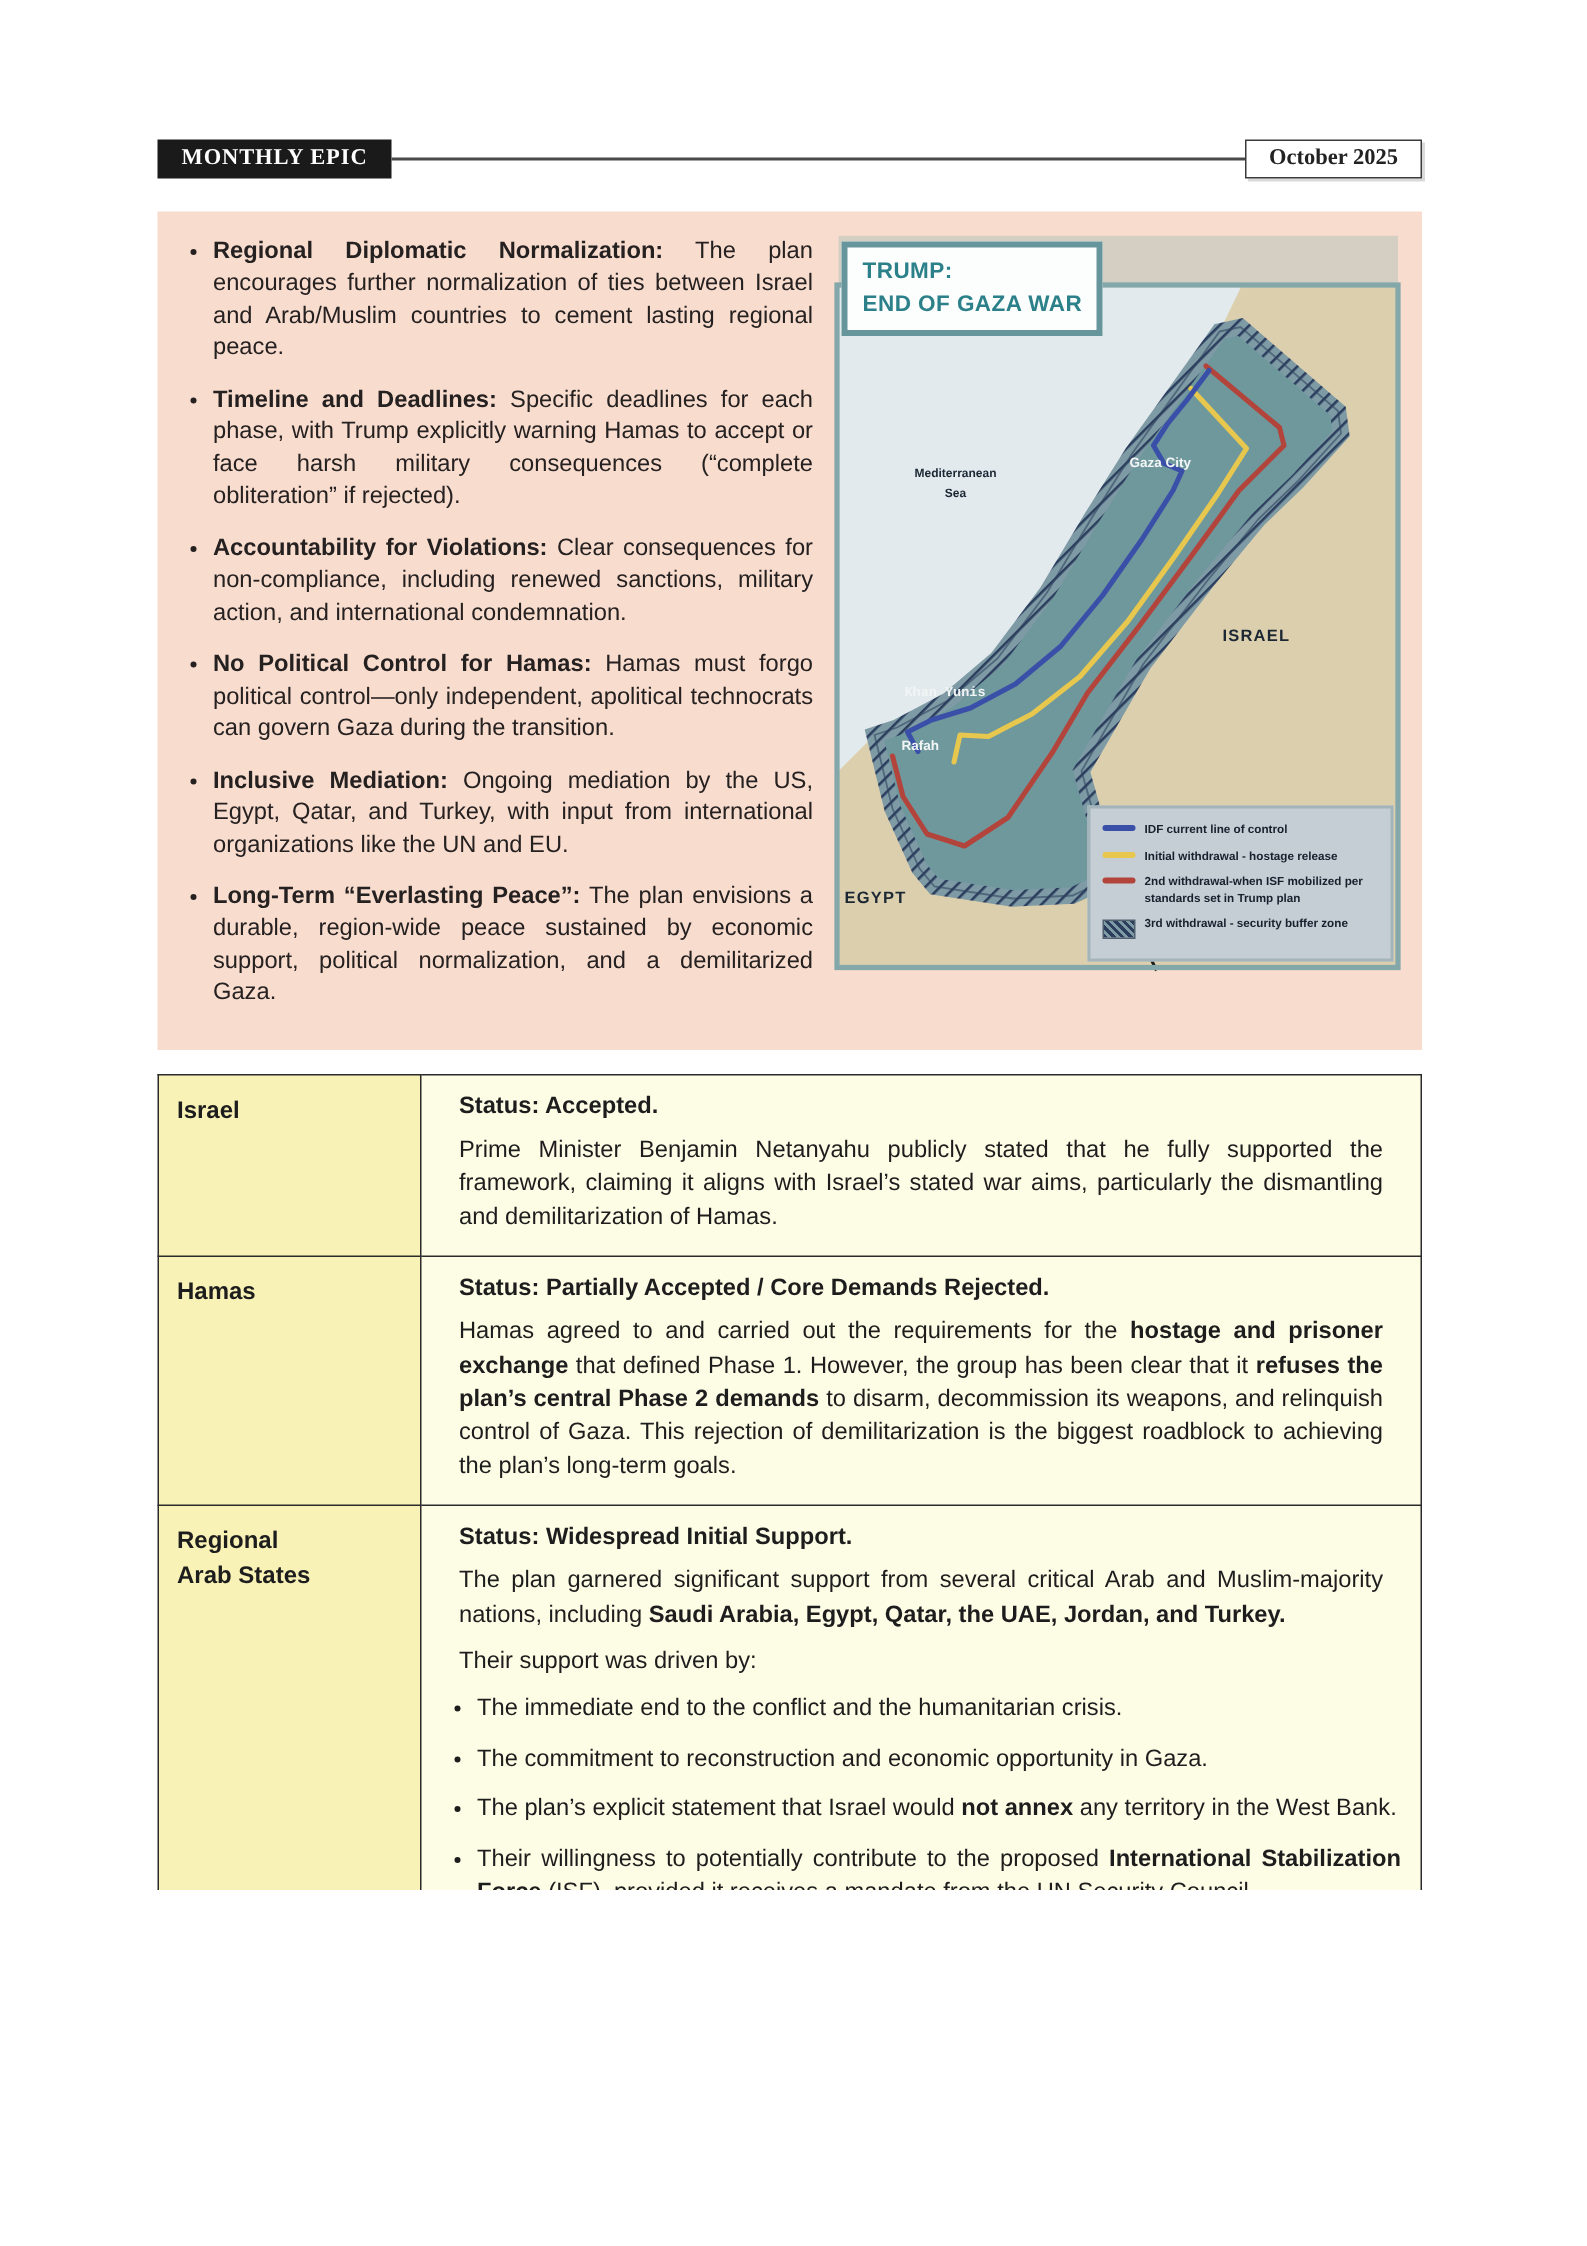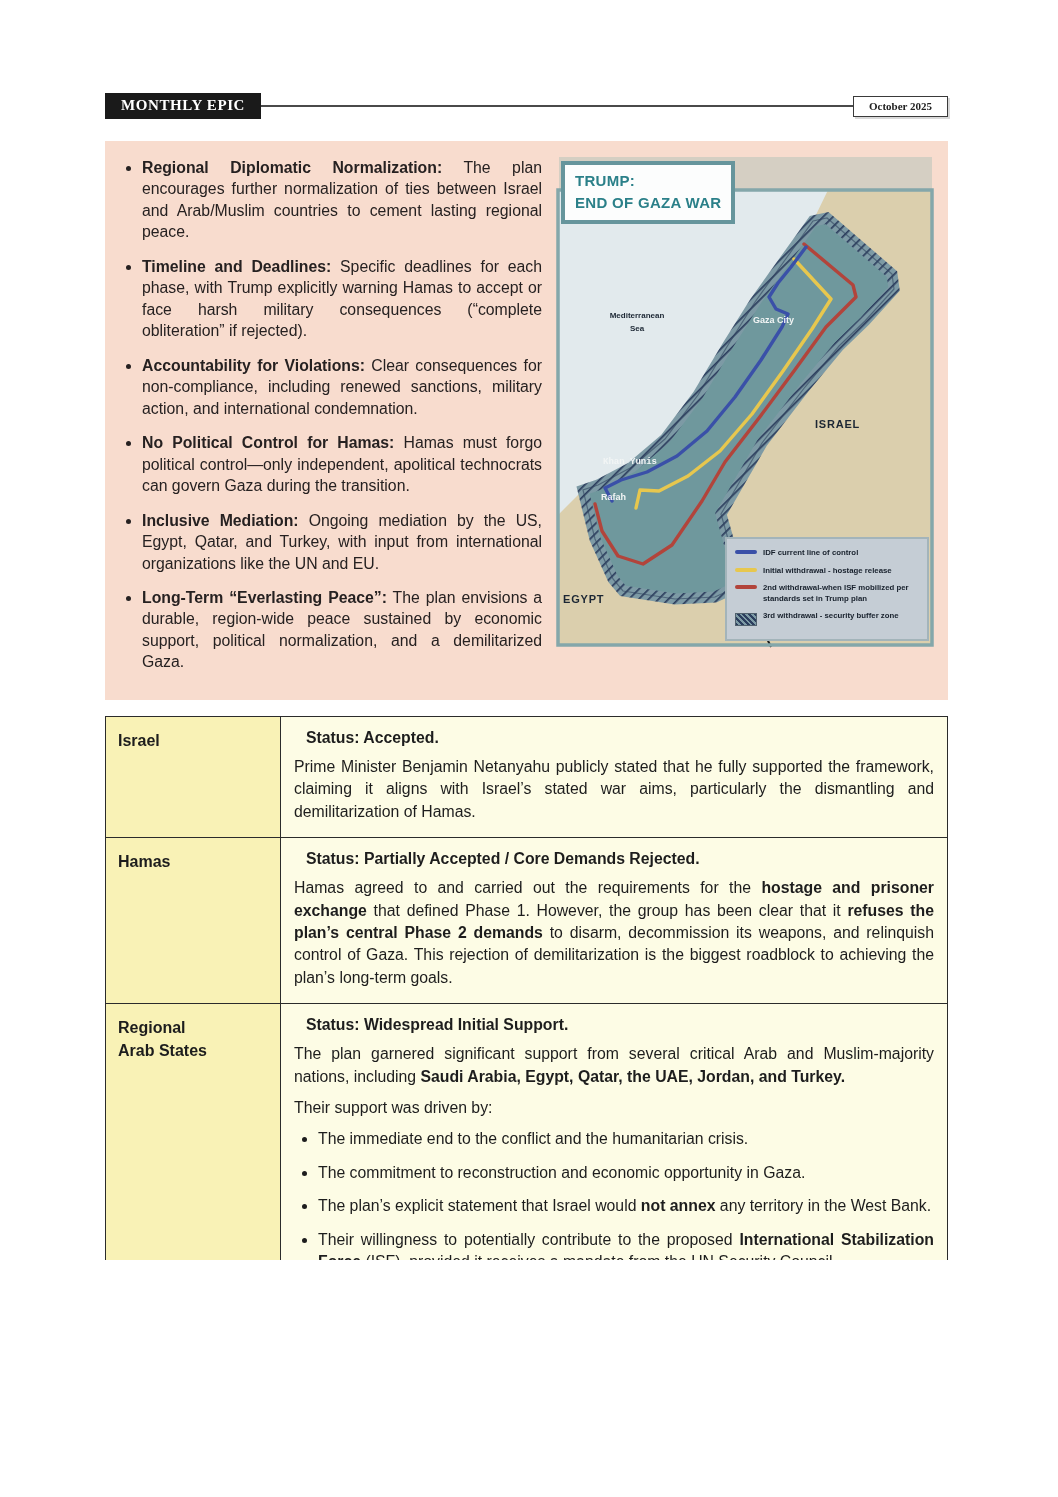--- a/index.html
+++ b/index.html
@@ -6,39 +6,39 @@
   .page{position:relative;width:1058px;height:1260px;background:#fff;box-sizing:border-box;
         padding:93px 110px 0 105px;font-family:"Liberation Sans",sans-serif;color:#222;overflow:hidden;}
   .seg-b{font-weight:bold;}
 
   
   .hdr{display:flex;align-items:center;height:26px;}
   .hdr-brand{background:var(--header_box_bg,#1a1a1a);color:#fff;font-family:"Liberation Serif",serif;
              font-weight:bold;font-size:15px;letter-spacing:.6px;padding:4px 16px 5px;}
   .hdr-line{flex:1;border-top:2px solid #4a4a4a;height:0;}
   .hdr-date{border:1.5px solid #3a3a3a;box-shadow:2px 2px 0 rgba(0,0,0,.15);background:#fff;
-            font-family:"Liberation Serif",serif;font-weight:bold;font-size:11px;padding:3px 15px 4px;}
+            font-family:"Liberation Serif",serif;font-weight:bold;font-size:15px;padding:3px 15px 4px;}
 
   
   .features{margin-top:22px;background:var(--pink_bg,#f8dcce);padding:16px 13px 14px 14px;
             display:flex;gap:13px;}
   .feature-col{flex:1;min-width:0;}
   .feature-col ul{margin:0;padding-left:23px;}
   .feature-col li{margin-bottom:13px;text-align:justify;font-size:15.8px;line-height:1.36;color:#262121;}
   .feature-col li::marker{color:#262121;}
 
   
   .map{position:relative;width:380px;height:492px;flex:none;}
   .map svg{position:absolute;left:0;top:0;}
   .map-title{position:absolute;left:6px;top:4px;background:#fcfdfd;border:4px solid #66959c;
              padding:5px 10px 6px;color:var(--map_title_teal,#2b8089);font-weight:800;
              font-size:15px;line-height:1.45;letter-spacing:.3px;}
   .place{position:absolute;font-weight:bold;color:#1c2734;white-space:pre-line;}
   .pl-sea{left:34px;top:153px;width:96px;text-align:center;font-size:8px;line-height:1.6;}
-  .pl-gaza{left:198px;top:158px;font-size:9px;color:#f2f5f5;}
+  .pl-gaza{left:198px;top:146px;font-size:9px;color:#f2f5f5;}
   .pl-khan{left:48px;top:300px;font-size:9px;color:#f2f5f5;font-family:Liberation Mono, monospace;}
   .pl-rafah{left:46px;top:335px;font-size:9px;color:#f2f5f5;}
   .pl-israel{left:260px;top:261px;font-size:11px;letter-spacing:.8px;}
   .pl-egypt{left:8px;top:436px;font-size:11px;letter-spacing:.8px;}
   .legend{position:absolute;left:170px;top:380px;width:204px;height:104px;box-sizing:border-box;
           background:var(--legend_bg,#c5cdd5);border:2px solid #a3b4ba;padding:9px 7px 6px 8px;}
   .lg-row{display:flex;align-items:flex-start;gap:6px;margin-bottom:7px;}
   .lg-label{font-size:7.8px;font-weight:bold;color:#17202c;line-height:1.35;}
   .sw{flex:none;margin-top:2px;}
   .sw-line{width:22px;height:4px;border-radius:2px;}
@@ -51,21 +51,21 @@
   
   .section-heading{margin-top:20px;font-size:17.5px;font-weight:bold;color:#101010;}
 
   
   table.resp{margin-top:16px;width:100%;border-collapse:collapse;}
   table.resp td{border:1.6px solid #2b2b2b;vertical-align:top;}
   td.actor{width:150px;background:var(--table_actor_bg,#f9f2b6);padding:12px 12px;
            font-weight:bold;font-size:16px;color:#1d1d1d;white-space:pre-line;line-height:1.45;}
   td.body{background:var(--table_body_bg,#fdfce5);padding:10px 13px 12px;color:#1d1d1d;}
   .status{font-weight:bold;font-size:15.8px;margin:2px 12px 9px;}
-  .bp{margin:0 0 9px;text-align:justify;font-size:15.8px;line-height:1.42;}
+  .bp{margin:0 12px 9px;text-align:justify;font-size:15.8px;line-height:1.42;}
   .bp:last-child{margin-bottom:2px;}
   ul.sub{margin:4px 0 0;padding-left:24px;}
   ul.sub li{margin-bottom:11px;text-align:justify;font-size:15.8px;line-height:1.42;}
   ul.sub li::marker{color:#1d1d1d;}
 
   
   .footer{position:absolute;left:66px;right:110px;top:1360px;display:flex;align-items:center;gap:5px;}
   .pg-num{background:#111;color:#fff;font-family:"Liberation Serif",serif;font-weight:bold;
           font-size:15px;padding:3px 13px 4px;}
   .ftick{width:3px;height:17px;background:#6a6a6a;}

